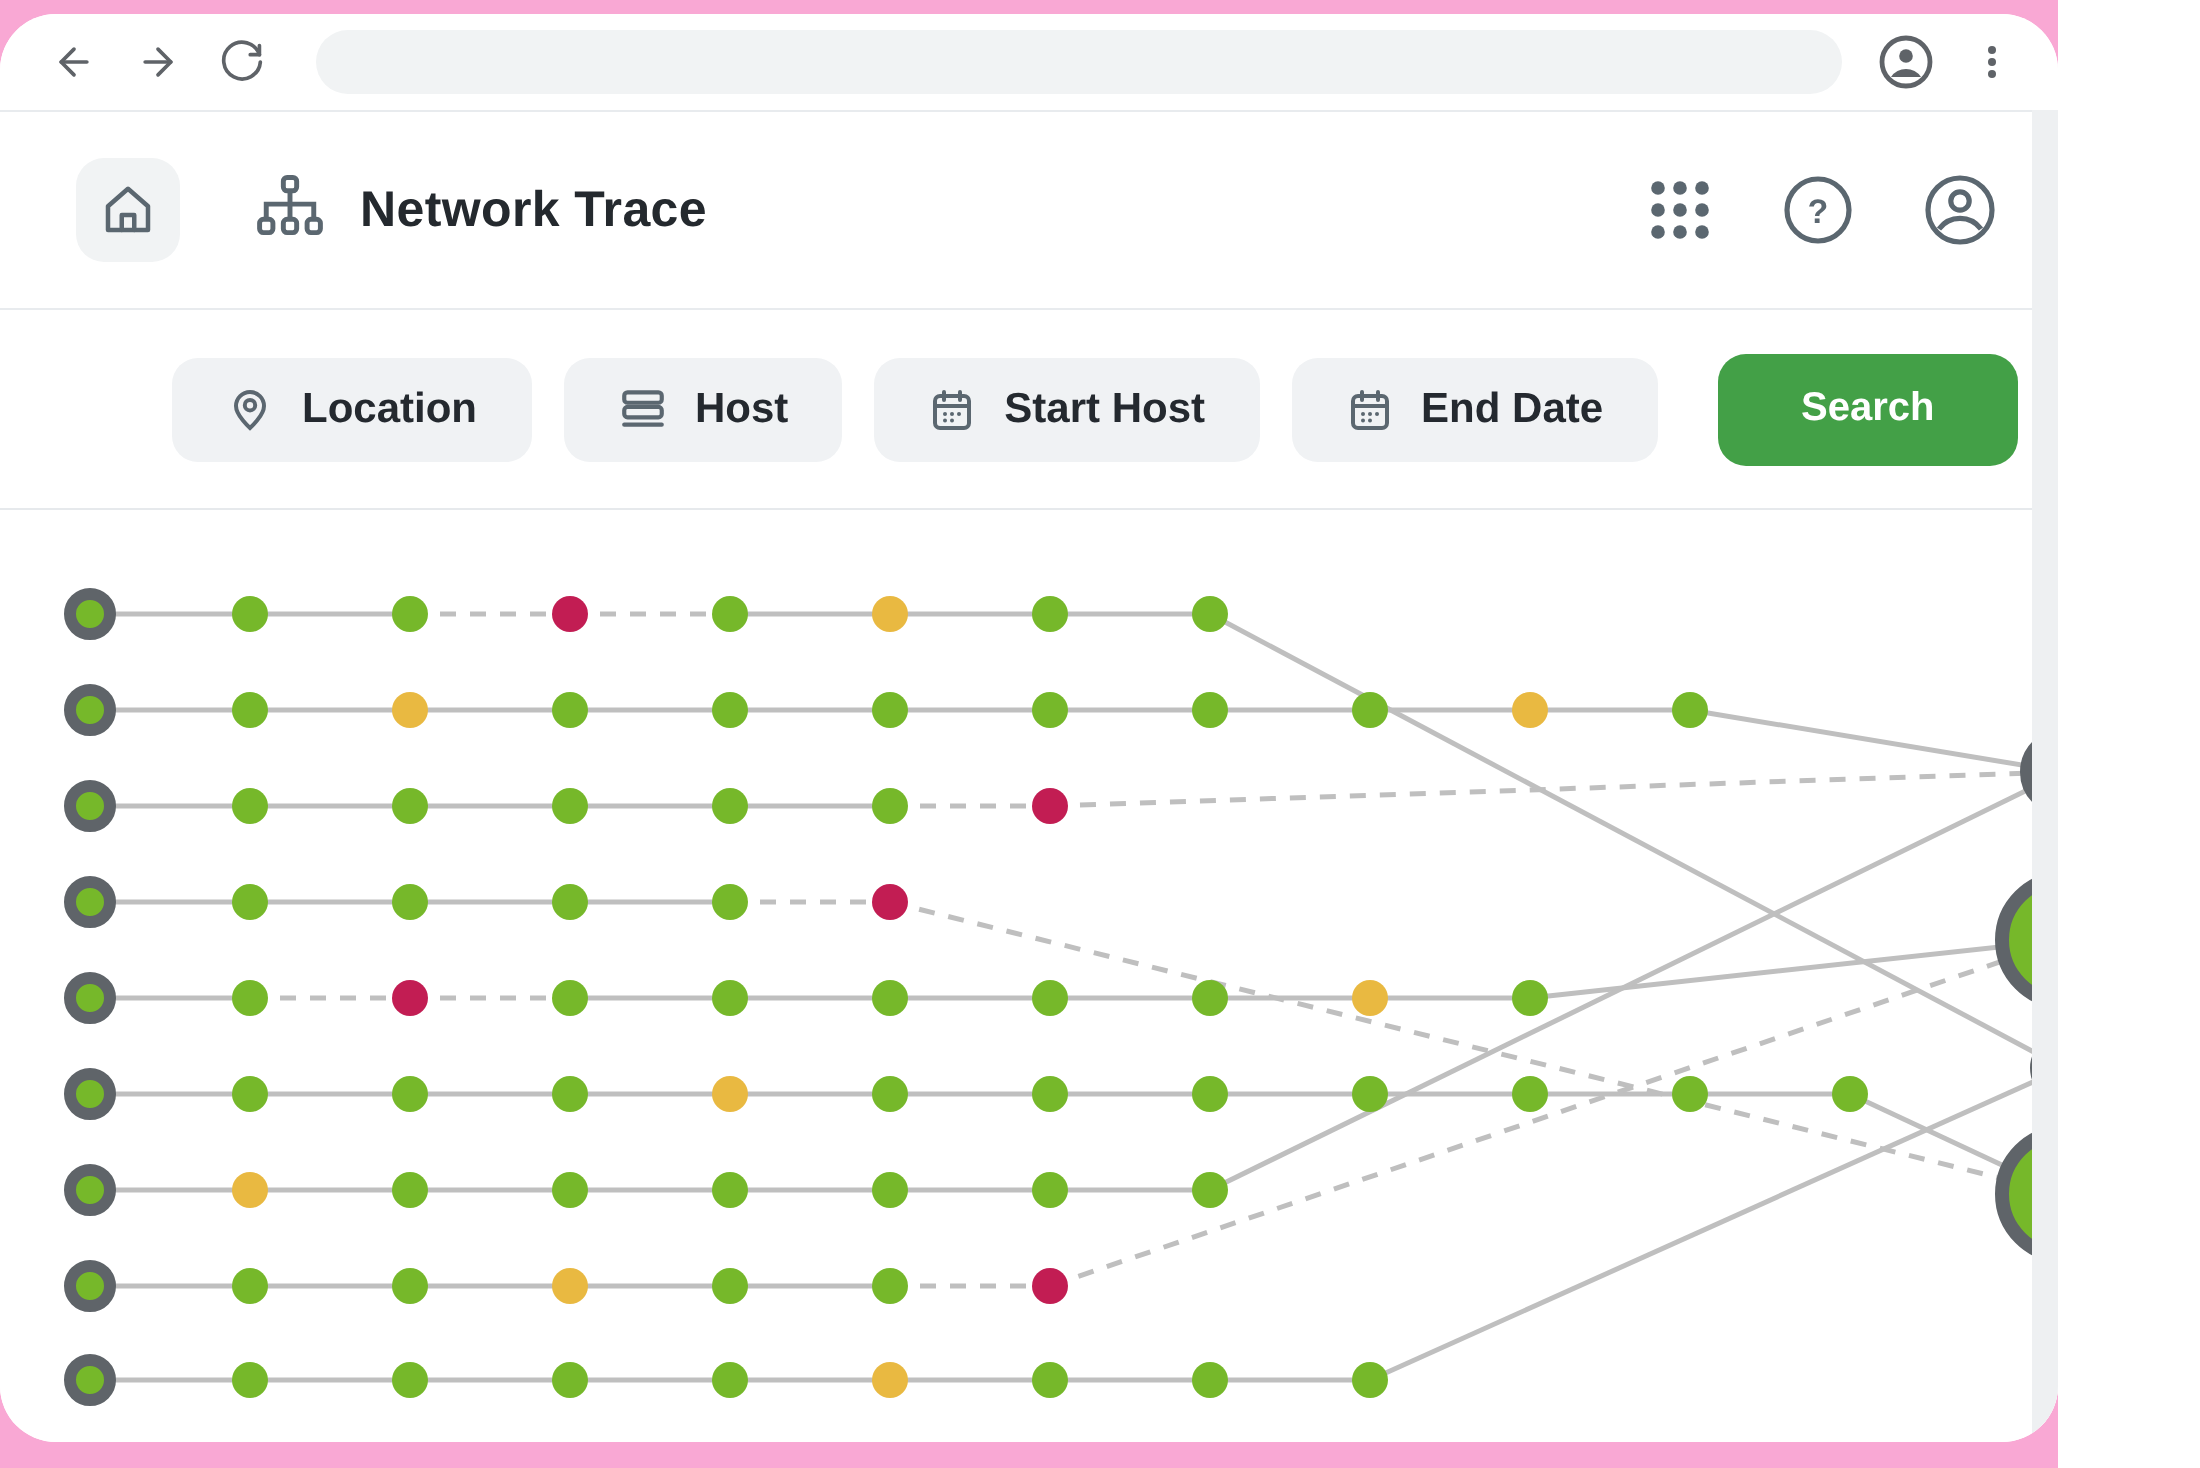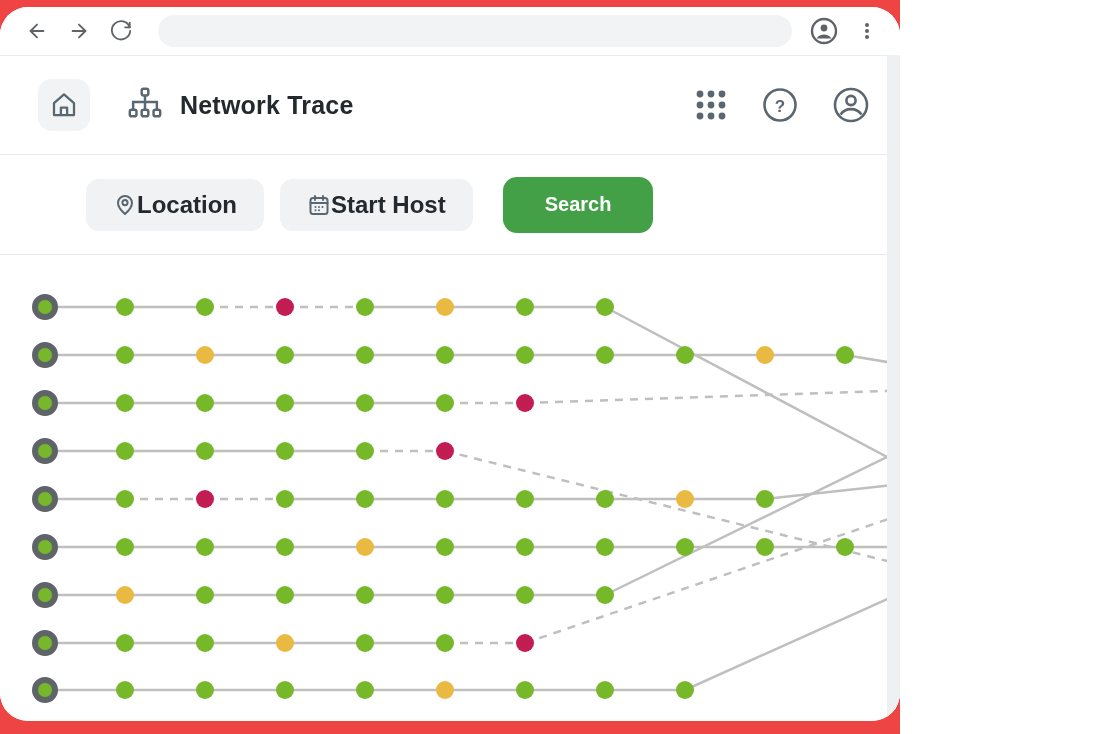--- a/index.html
+++ b/index.html
@@ -1,18 +1,18 @@
 <!DOCTYPE html>
 <html><head>
 <meta charset="utf-8">
 <style>
   * { box-sizing: border-box; margin: 0; padding: 0; }
   html,body { width:1100px; height:734px; overflow:hidden;
     font-family:"Liberation Sans", sans-serif; }
-  .frame { position:relative; width:900px; height:734px; background:#ef4444; }
+  .frame { position:relative; width:1029px; height:734px; background:#f9a8d4; }
   .window { position:absolute; top:7px; left:0; right:0; bottom:13px;
     background:#fff; border-radius:28px; overflow:hidden; }
 
   
   .chrome { height:49px; background:#fff; display:flex; align-items:center;
     border-bottom:1px solid #e8ebee; padding:0 22px 0 24px; }
   .nav-ic { width:26px; height:26px; margin-right:16px; color:#5f6368;
     display:flex; align-items:center; justify-content:center; }
   .nav-ic svg { width:22px; height:22px; }
   .addr { flex:1; height:32px; background:#f1f3f4; border-radius:16px;
@@ -28,22 +28,22 @@
     cursor:pointer; color:#5b6770; }
   .net-ic { margin-left:36px; margin-right:16px; color:#5b6770; }
   .app-title { font-size:25px; font-weight:700; color:#24292e; letter-spacing:.2px; }
   .appbar-right { margin-left:auto; display:flex; align-items:center; gap:34px;
     color:#5b6770; }
 
   
   .filterbar { height:100px; background:#fff; display:flex; align-items:center;
     padding:0 0 0 86px; border-bottom:1px solid #e6e9ec; gap:16px; }
   .chip { height:52px; background:#f0f2f4; border:none; border-radius:13px;
-    display:flex; align-items:center; padding:0 27px;
-    font-size:24px; font-weight:600; color:#24292f; cursor:pointer; }
+    display:flex; align-items:center; gap:14px; padding:0 27px;
+    font-size:21px; font-weight:600; color:#24292f; cursor:pointer; }
   .chip svg { color:#5b6770; }
   .search-btn { height:56px; margin-left:14px; padding:0 42px; border:none;
     border-radius:14px; background:#43a047; color:#fff; font-size:20px;
     font-weight:600; cursor:pointer; font-family:Liberation Sans, sans-serif; }
 
   .viz-wrap { position:relative; height:467px; background:#fff; }
   .scroll-track { position:absolute; right:0; top:-200px; width:13px;
     height:680px; background:#eef0f2; }
 </style>
 </head>
@@ -131,32 +131,54 @@
 
     <div class="filterbar">
       <button class="chip">
         <svg width="24" height="24" viewBox="0 0 24 24" fill="none" stroke="currentColor" stroke-width="2">
           <path d="M12 21s7-6.2 7-11a7 7 0 1 0-14 0c0 4.8 7 11 7 11z"></path>
             <circle cx="12" cy="9.6" r="2.6"></circle>
         </svg>
         <span>Location</span>
       </button>
       <button class="chip">
+        <svg width="25" height="25" viewBox="0 0 24 24" fill="none" stroke="currentColor" stroke-width="2" stroke-linecap="round">
+          <rect x="3" y="4" width="18" height="5" rx="1.6"></rect>
+          <rect x="3" y="11" width="18" height="5" rx="1.6"></rect>
+          <path d="M3 19.5h18"></path>
+        </svg>
+        <span>Host</span>
+      </button>
+      <button class="chip">
         <svg width="24" height="24" viewBox="0 0 24 24" fill="none" stroke="currentColor" stroke-width="2" stroke-linecap="round">
           <rect x="3.5" y="5" width="17" height="16" rx="2.5"></rect>
           <path d="M8 3v4 M16 3v4 M3.5 10h17"></path>
           <g fill="currentColor" stroke="none">
               <circle cx="8.5" cy="14" r="1"></circle>
               <circle cx="12" cy="14" r="1"></circle>
               <circle cx="15.5" cy="14" r="1"></circle>
               <circle cx="8.5" cy="17.3" r="1"></circle>
               <circle cx="12" cy="17.3" r="1"></circle>
             </g>
         </svg>
         <span>Start Host</span>
+      </button>
+      <button class="chip">
+        <svg width="24" height="24" viewBox="0 0 24 24" fill="none" stroke="currentColor" stroke-width="2" stroke-linecap="round">
+          <rect x="3.5" y="5" width="17" height="16" rx="2.5"></rect>
+          <path d="M8 3v4 M16 3v4 M3.5 10h17"></path>
+          <g fill="currentColor" stroke="none">
+              <circle cx="8.5" cy="14" r="1"></circle>
+              <circle cx="12" cy="14" r="1"></circle>
+              <circle cx="15.5" cy="14" r="1"></circle>
+              <circle cx="8.5" cy="17.3" r="1"></circle>
+              <circle cx="12" cy="17.3" r="1"></circle>
+            </g>
+        </svg>
+        <span>End Date</span>
       </button>
       <button class="search-btn">Search</button>
     </div>
 
     <div class="viz-wrap">
       <svg id="viz" width="1100" height="467" viewBox="0 255 1100 467">
           <line x1="45" y1="307" x2="125" y2="307" stroke="#bfbfbf" stroke-width="2.5"></line>
           <line x1="125" y1="307" x2="205" y2="307" stroke="#bfbfbf" stroke-width="2.5"></line>
           <line x1="205" y1="307" x2="285" y2="307" stroke="#bfbfbf" stroke-width="2.5" stroke-dasharray="8 7"></line>
           <line x1="285" y1="307" x2="365" y2="307" stroke="#bfbfbf" stroke-width="2.5" stroke-dasharray="8 7"></line>

